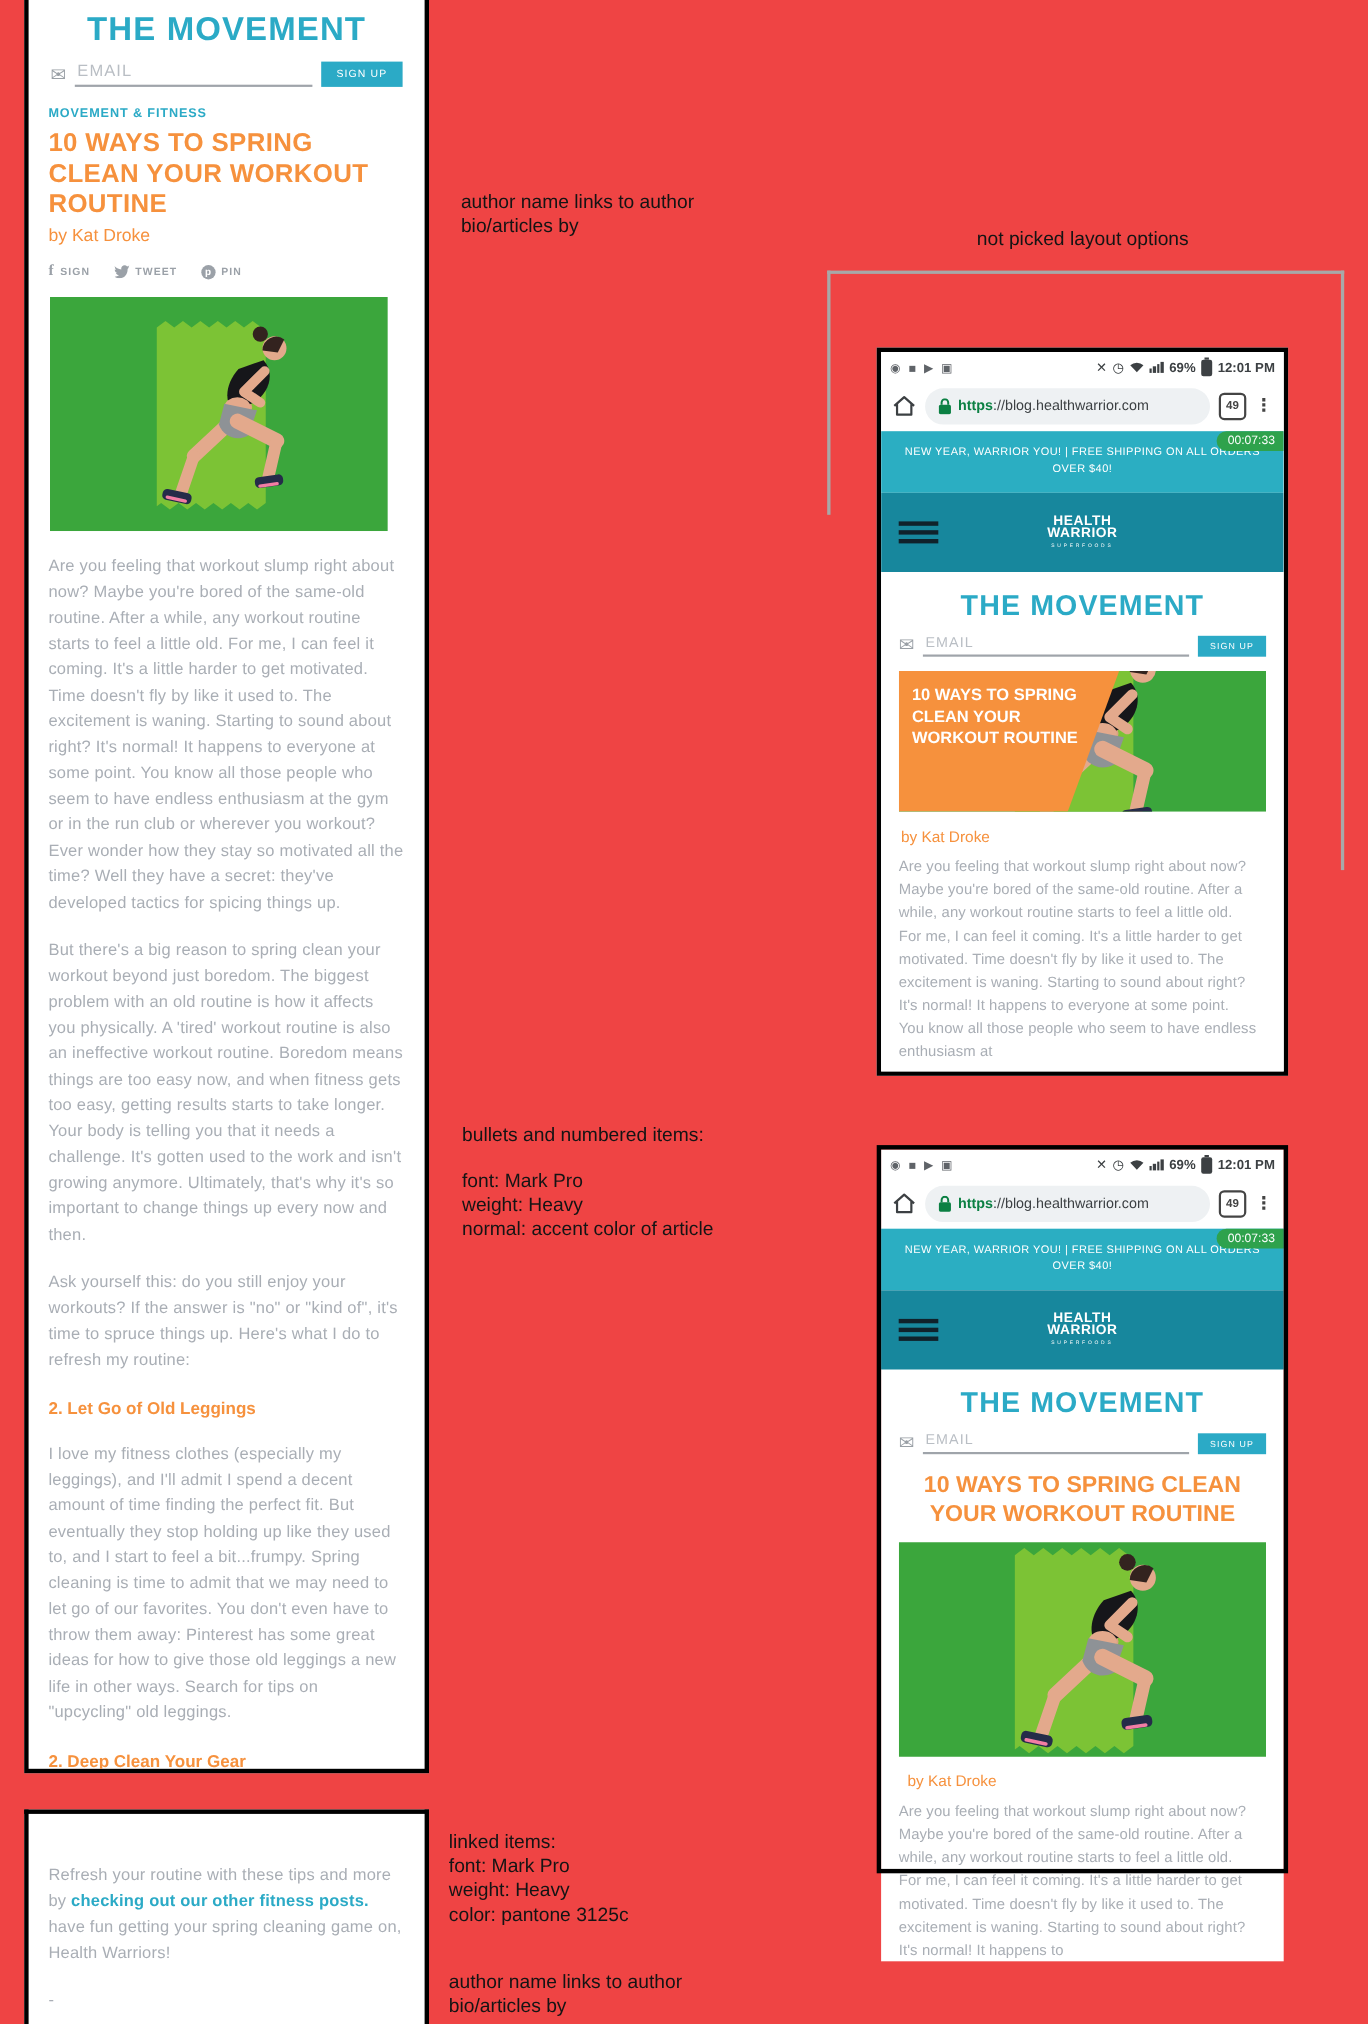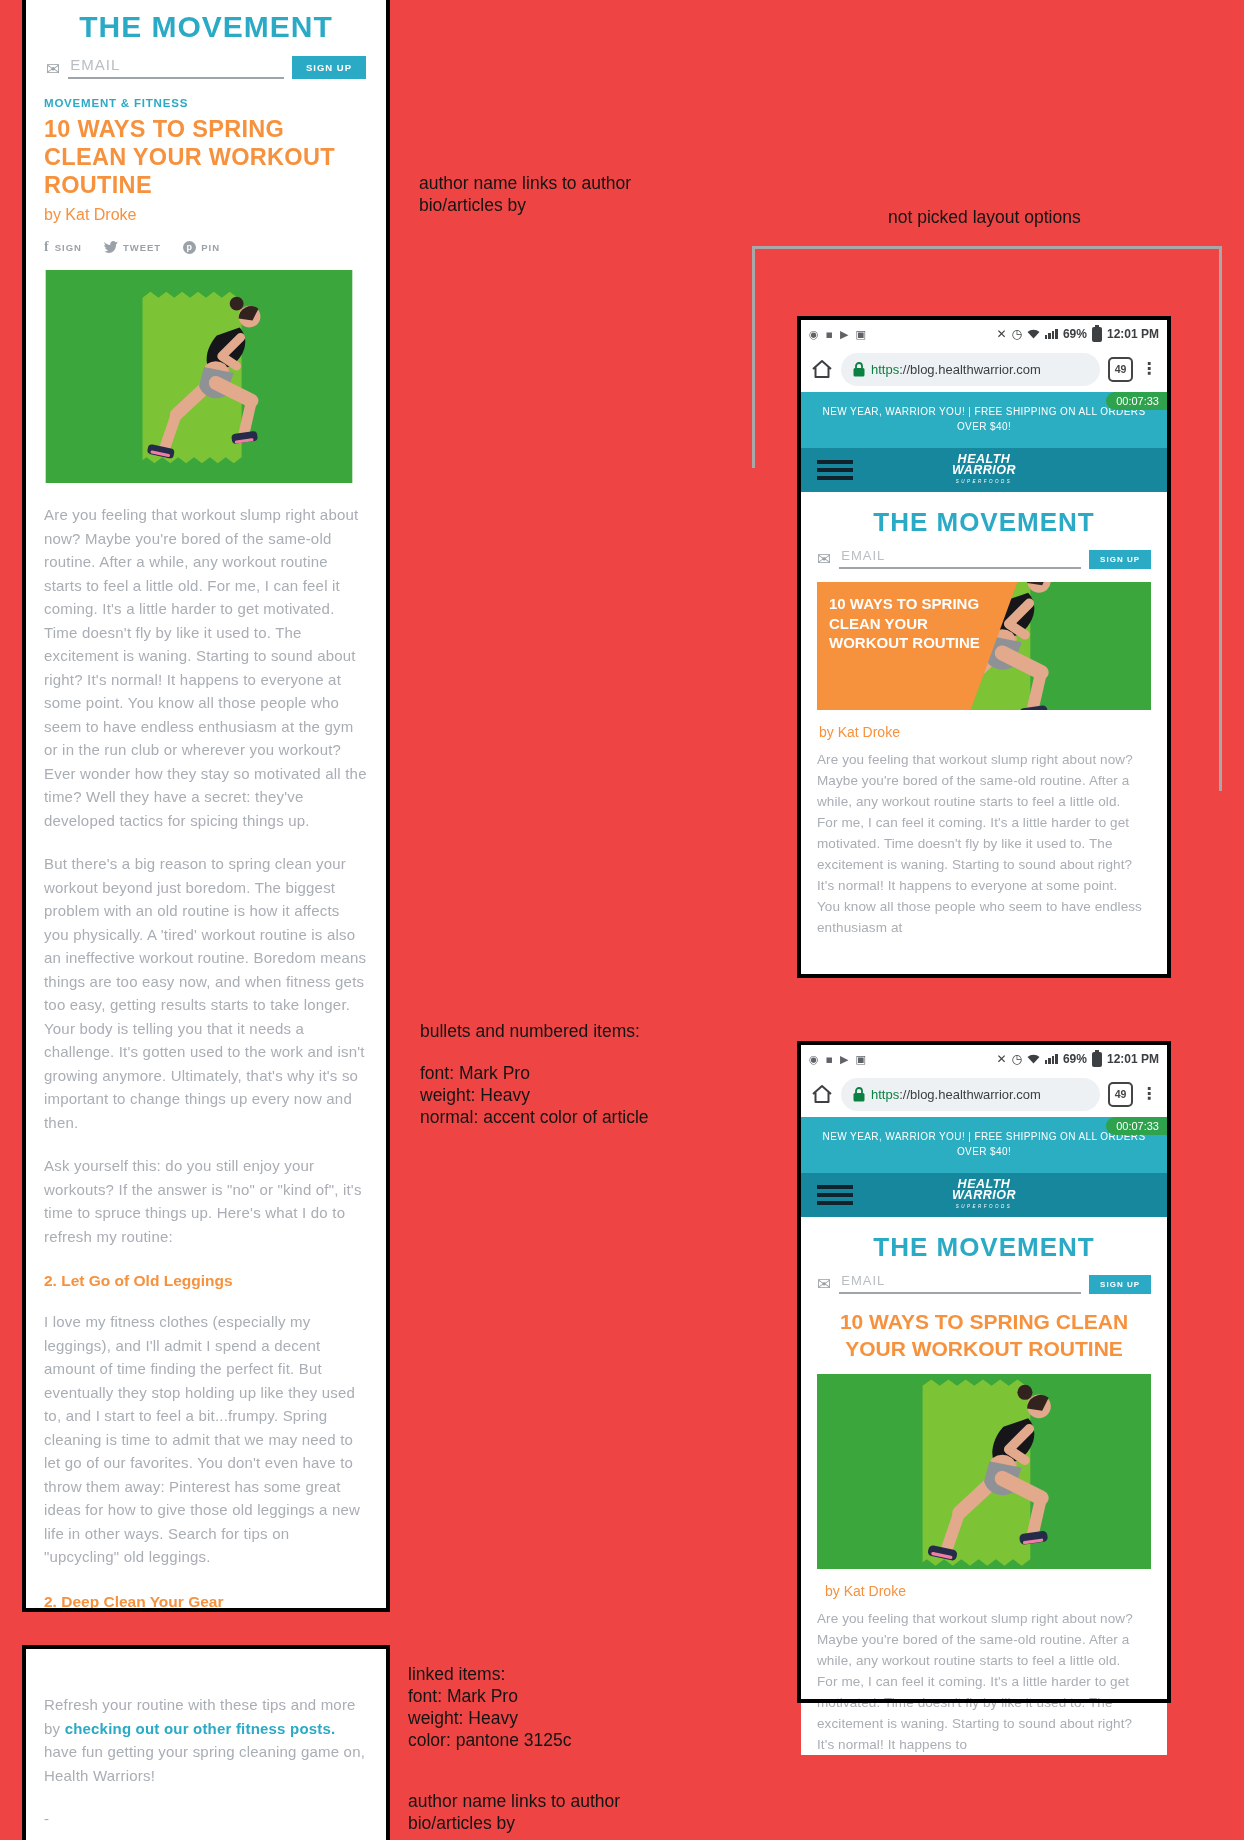--- a/index.html
+++ b/index.html
@@ -8,21 +8,21 @@
   .ico{font-family:"DejaVu Sans",sans-serif;}
 
   
   .frame{position:absolute;border:4px solid #000;background:#fff;box-sizing:border-box;}
   .box1{left:22px;top:-6px;width:368px;height:1618px;overflow:hidden;padding:10px 18px 0 18px;}
   .box2{left:22px;top:1645px;width:368px;height:210px;overflow:hidden;padding:24px 18px 0 18px;border-bottom:none;}
   .site-title{color:var(--teal,#2baac6);font-size:30px;font-weight:bold;letter-spacing:1px;text-align:center;margin:2px 0 12px 0;}
   .email-row{display:flex;align-items:flex-end;gap:8px;margin:0 2px;}
   .env{color:#9aa0a6;font-size:17px;line-height:20px;}
   .email-input{flex:1;color:#b9bec4;font-size:15px;letter-spacing:1px;border-bottom:2px solid #9fa4aa;padding:0 0 4px 2px;}
-  .signup{background:var(--teal,#2baac6);color:#fff;font-size:9.5px;font-weight:bold;letter-spacing:1px;
+  .signup{background:var(--teal,#2baac6);color:#fff;font-size:9.5px;font-weight:normal;letter-spacing:1px;
           padding:6px 14px;border:none;cursor:pointer;}
   .category{color:var(--teal,#2baac6);font-size:11.5px;font-weight:bold;letter-spacing:.8px;margin-top:18px;}
   .art-title{color:var(--orange,#f6913d);font-size:23.5px;font-weight:bold;line-height:28px;margin-top:6px;letter-spacing:.3px;}
   .byline{color:var(--orange,#f6913d);font-size:16px;margin-top:7px;}
   .social{display:flex;gap:22px;margin-top:15px;align-items:center;}
   .soc{display:flex;gap:5px;align-items:center;color:#9ba1a8;font-size:9.5px;font-weight:bold;letter-spacing:1px;cursor:pointer;}
   .fb{font-size:14px;font-weight:bold;font-family:"Liberation Serif",serif;}
   .pin-c{width:13px;height:13px;border-radius:50%;background:#9ba1a8;color:#fff;font-size:9px;font-weight:bold;
          display:flex;align-items:center;justify-content:center;}
   .hero{display:block;margin-top:15px;width:310px;height:213px;}
@@ -44,30 +44,30 @@
   .pc1{top:320px;height:654px;overflow:hidden;}
   .statusbar{height:26px;display:flex;align-items:center;justify-content:space-between;padding:2px 8px 0 8px;box-sizing:border-box;}
   .st-left{display:flex;gap:7px;align-items:center;color:#5f6368;font-size:11px;}
   .st-right{display:flex;gap:5px;align-items:center;color:#3c4043;font-size:12px;font-weight:bold;}
   .batt{width:10px;height:15px;background:#3c4043;border-radius:2px;position:relative;}
   .batt:before{content:"";position:absolute;top:-2px;left:3px;width:4px;height:2px;background:#3c4043;}
   .sig{display:flex;align-items:flex-end;gap:1px;}
   .sig i{display:block;width:2.5px;background:#3c4043;}
   .urlrow{height:46px;display:flex;align-items:center;gap:8px;padding:0 10px;box-sizing:border-box;}
   .pill{flex:1;height:33px;background:#eef1f3;border-radius:17px;display:flex;align-items:center;gap:6px;padding:0 12px;cursor:text;}
-  .https{color:var(--link-green,#0b8043);font-size:13px;font-weight:normal;}
+  .https{color:var(--link-green,#0b8043);font-size:13px;font-weight:bold;}
   .urlrest{color:#3c4043;font-size:13px;}
   .tabbadge{width:21px;height:21px;border:2px solid #444;border-radius:5px;color:#444;font-size:10.5px;font-weight:bold;
             display:flex;align-items:center;justify-content:center;cursor:pointer;}
   .dots{color:#444;font-size:16px;font-weight:bold;cursor:pointer;line-height:16px;}
   .timer{position:absolute;right:0;background:var(--timer-green,#2ea24c);color:#fff;font-size:11px;
          padding:3px 8px 3px 10px;border-radius:10px 0 0 10px;z-index:3;}
   .banner{background:var(--banner-teal,#2baec2);color:#fff;font-size:10px;letter-spacing:.4px;line-height:15px;
           text-align:center;padding:12px 18px;box-sizing:border-box;height:56px;}
-  .nav{background:var(--nav-teal,#17879d);height:44px;position:relative;display:flex;align-items:center;padding:0 16px;box-sizing:border-box;font-style:italic;}
+  .nav{background:var(--nav-teal,#17879d);height:72px;position:relative;display:flex;align-items:center;padding:0 16px;box-sizing:border-box;}
   .burger{width:36px;cursor:pointer;}
   .burger i{display:block;height:3.5px;background:#10222b;margin:4.5px 0;}
   .hwlogo{position:absolute;left:0;right:0;text-align:center;color:#fff;line-height:11px;}
   .hwlogo .l1{font-size:12.5px;font-weight:bold;letter-spacing:.5px;}
   .hwlogo .l3{font-size:4.5px;letter-spacing:2.5px;}
   .p-site-title{color:var(--teal,#2baac6);font-size:26px;font-weight:bold;letter-spacing:1px;text-align:center;margin-top:15px;}
   .p-email{margin:10px 16px 0 16px;}
   .p-email .email-input{font-size:13px;}
   .p-email .signup{font-size:8px;padding:5px 11px;}
   .titleblock{position:relative;margin:13px 16px 0 16px;height:128px;overflow:hidden;}

